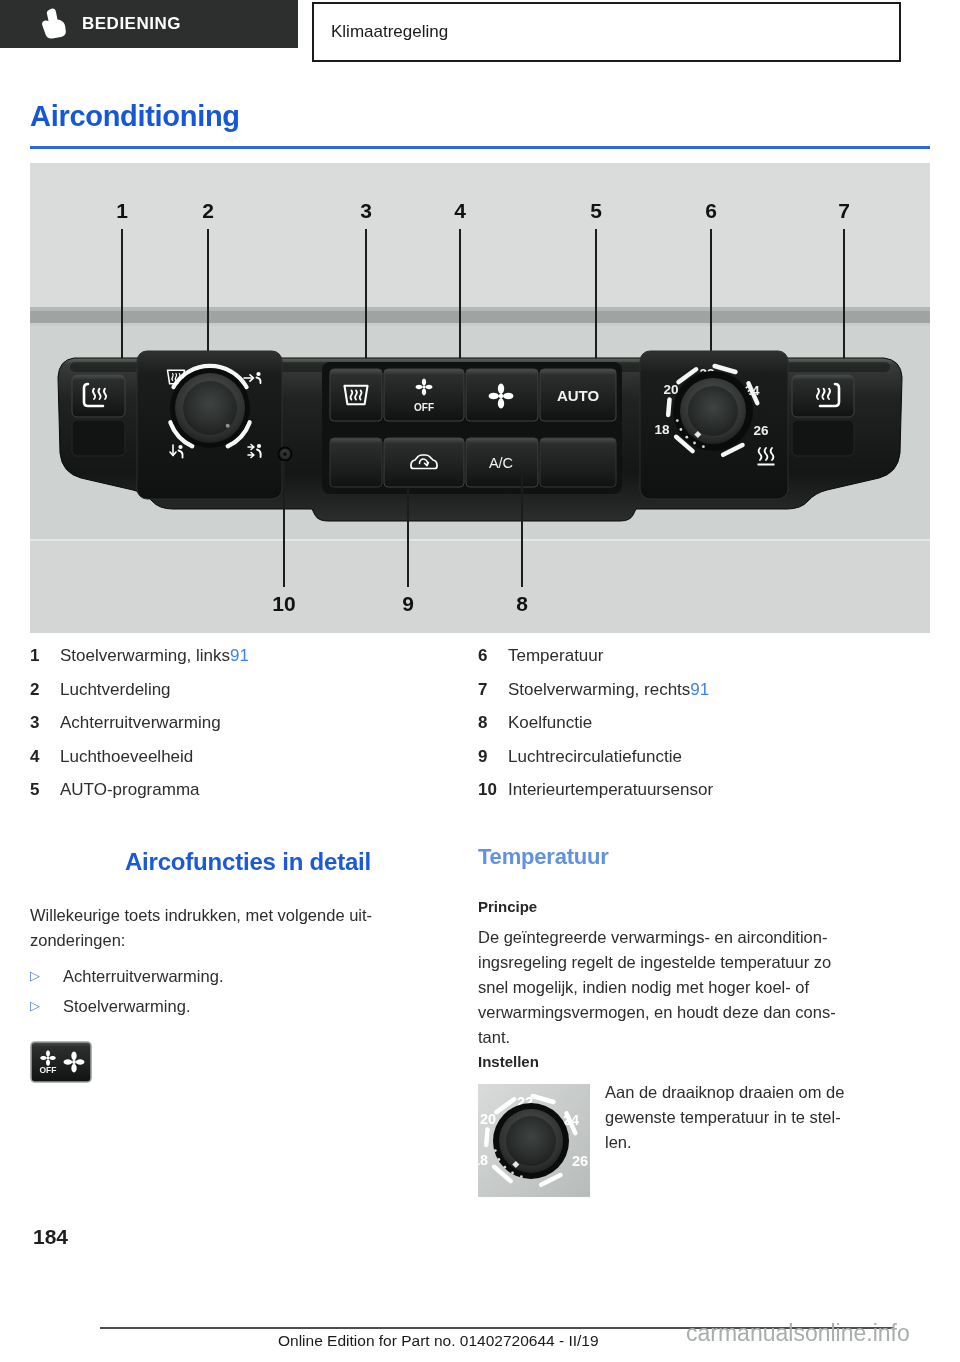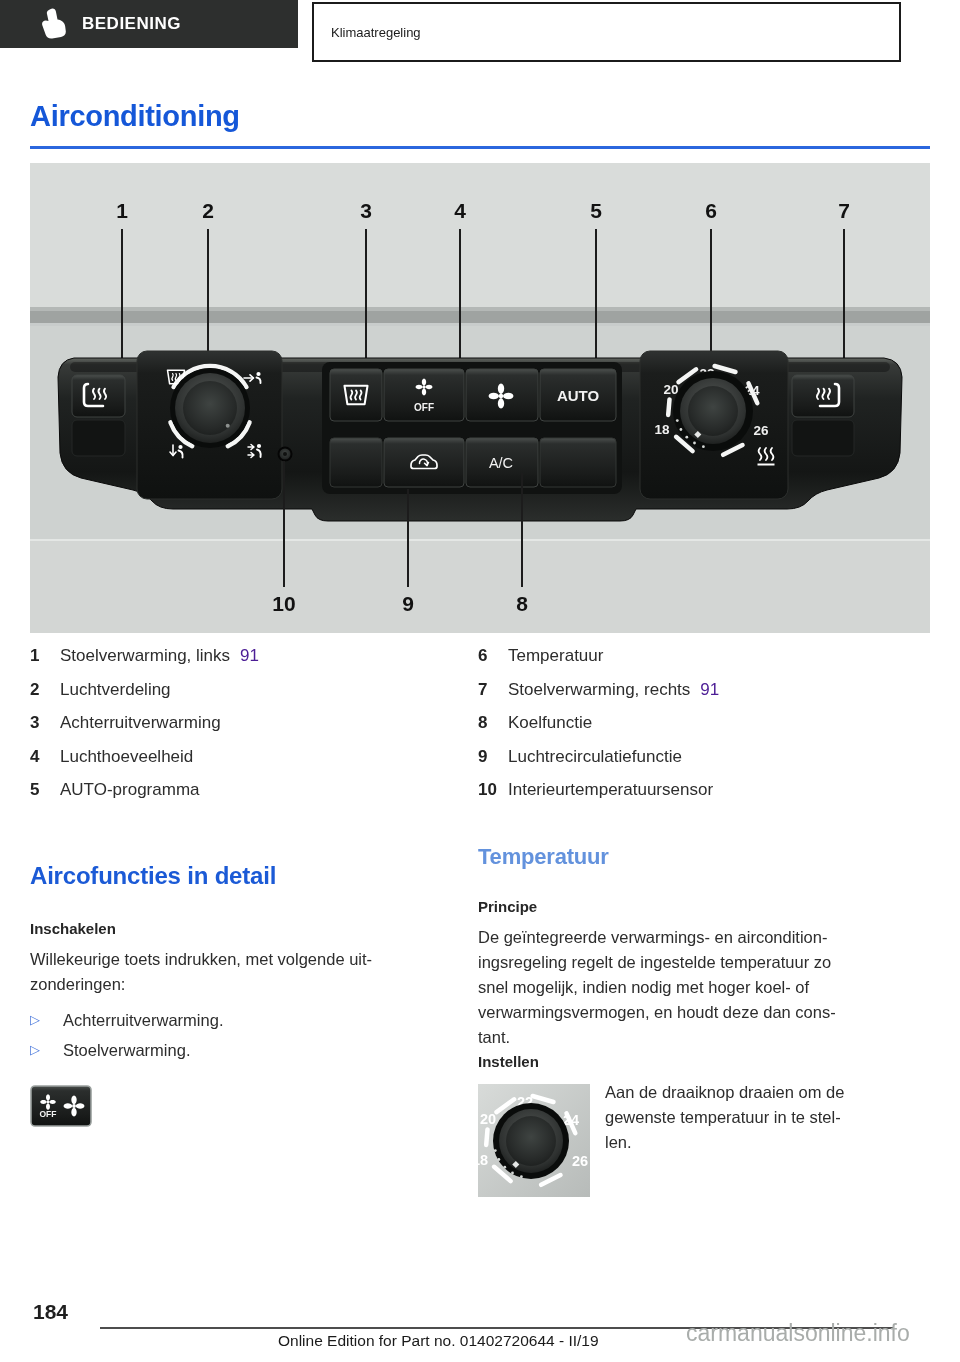--- a/index.html
+++ b/index.html
@@ -13,58 +13,58 @@
   .hdr-tab {
     position:absolute; left:0; top:0; width:298px; height:48px;
     background:#2d2f2e; display:flex; align-items:center; gap:16px; padding-left:40px;
   }
   .hdr-tab .hand { width:26px; height:32px; display:block; }
   .hdr-tab .sec-label { color:#ffffff; font-size:17px; font-weight:bold; letter-spacing:.5px; }
   .hdr-chapter {
     position:absolute; left:312px; top:2px; width:589px; height:60px;
     background:#ffffff; border:2px solid #1b1b1b;
     display:flex; align-items:center; padding-left:17px;
-    font-size:13px; color:#1b1b1b;
+    font-size:17px; color:#1b1b1b;
   }
   
   .title {
     position:absolute; left:30px; top:100px;
     font-size:29px; font-weight:bold; color:#1557d8; letter-spacing:-.3px;
   }
   .title-rule { position:absolute; left:30px; top:146px; width:900px; height:3px; background:#2b67de; }
   
   .figure { position:absolute; left:30px; top:163px; width:900px; height:470px; }
   .fig-svg text { font-family:"Liberation Sans", sans-serif; }
   .callout { font-size:21px; font-weight:bold; fill:#121212; }
   .panel-label { fill:#f2f2f2; }
   
   .legend { position:absolute; left:30px; top:646px; width:900px; font-size:17px; }
   .legend .col-l { position:absolute; left:0; width:436px; }
   .legend .col-r { position:absolute; left:448px; width:452px; }
   .legend-row { display:flex; align-items:baseline; height:33.5px; }
   .legend-row .num { font-weight:bold; min-width:30px; color:#232323; }
   .legend-row .lbl { color:#2d2d2d; }
-  .pageref { margin-left:10px; color:#4c1d95; text-decoration:none; cursor:pointer; }
+  .pageref { color:#3b82f6; text-decoration:none; cursor:pointer; }
   .pageref:empty { display:none; }
   
   .col-left  { position:absolute; left:30px;  top:843px; width:436px; }
   .col-right { position:absolute; left:478px; top:843px; width:458px; }
-  h2.blue-dark  { font-size:24px; line-height:30px; font-weight:bold; color:#1b5ad6; margin:18px 0 26px 0; letter-spacing:-.2px; }
+  h2.blue-dark  { font-size:24px; line-height:30px; font-weight:bold; color:#1b5ad6; margin:4px 0 26px 0; letter-spacing:-.2px;text-align:center; }
   h3.blue-light { font-size:22px; line-height:28px; font-weight:bold; color:#6392dd; margin:0 0 24px 0; letter-spacing:-.2px; }
   h4.sub { font-size:15px; line-height:24px; font-weight:bold; color:#262626; margin:0 0 6px 0; }
   .body-txt { font-size:16.5px; line-height:25px; color:#2d2d2d; white-space:pre-line; }
   .col-left .body-txt { margin-bottom:8px; }
   .bullets { margin-bottom:20px; }
   .bullet-row { display:flex; align-items:flex-start; line-height:30px; font-size:16.5px; }
   .bullet-row .tri { width:33px; color:#4b79dc; font-size:13px; line-height:30px; }
   .media-row { display:flex; gap:15px; margin-top:10px; }
   .media-row .body-txt { margin-top:-4px; }
   .mt14 { margin-top:14px; }
   
-  .pg-num { position:absolute; left:33px; top:1300px; font-size:21px; font-weight:bold; color:#1f1f1f; }
+  .pg-num { position:absolute; left:33px; top:1225px; font-size:21px; font-weight:bold; color:#1f1f1f; }
   .foot-rule { position:absolute; left:100px; top:1327px; width:793px; height:2px; background:#4d4d4d; }
   .edition { position:absolute; left:278px; top:1332px; font-size:15.5px; color:#1a1a1a; }
   .watermark { position:absolute; left:686px; top:1320px; font-size:23px; color:#a9adab; }
 </style>
 </head>
 <body>
 
 <div class="page">
 
   <div class="hdr-tab">
@@ -356,21 +356,20 @@
       <div class="legend-row">
         <span class="num">10</span>
         <span class="lbl">Interieurtemperatuursensor</span>
 
       </div>
     </div>
   </div>
 
   <div class="col-left">
     <h2 class="blue-dark">Aircofuncties in detail</h2>
-    <h4 class="sub">Inschakelen</h4>
     <p class="body-txt">Willekeurige toets indrukken, met volgende uit-
 zonderingen:</p>
     <div class="bullets">
       <div class="bullet-row">
         <span class="tri">▷</span>
         <span>Achterruitverwarming.</span>
       </div>
       <div class="bullet-row">
         <span class="tri">▷</span>
         <span>Stoelverwarming.</span>

